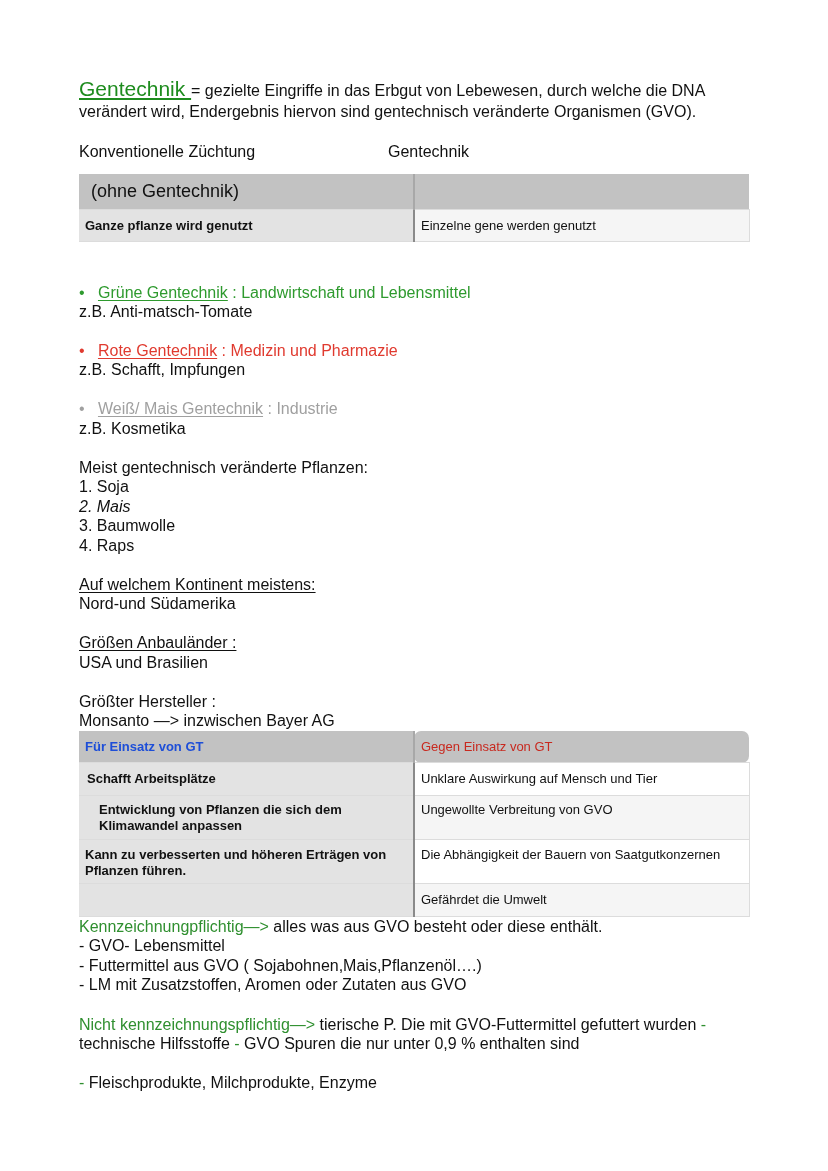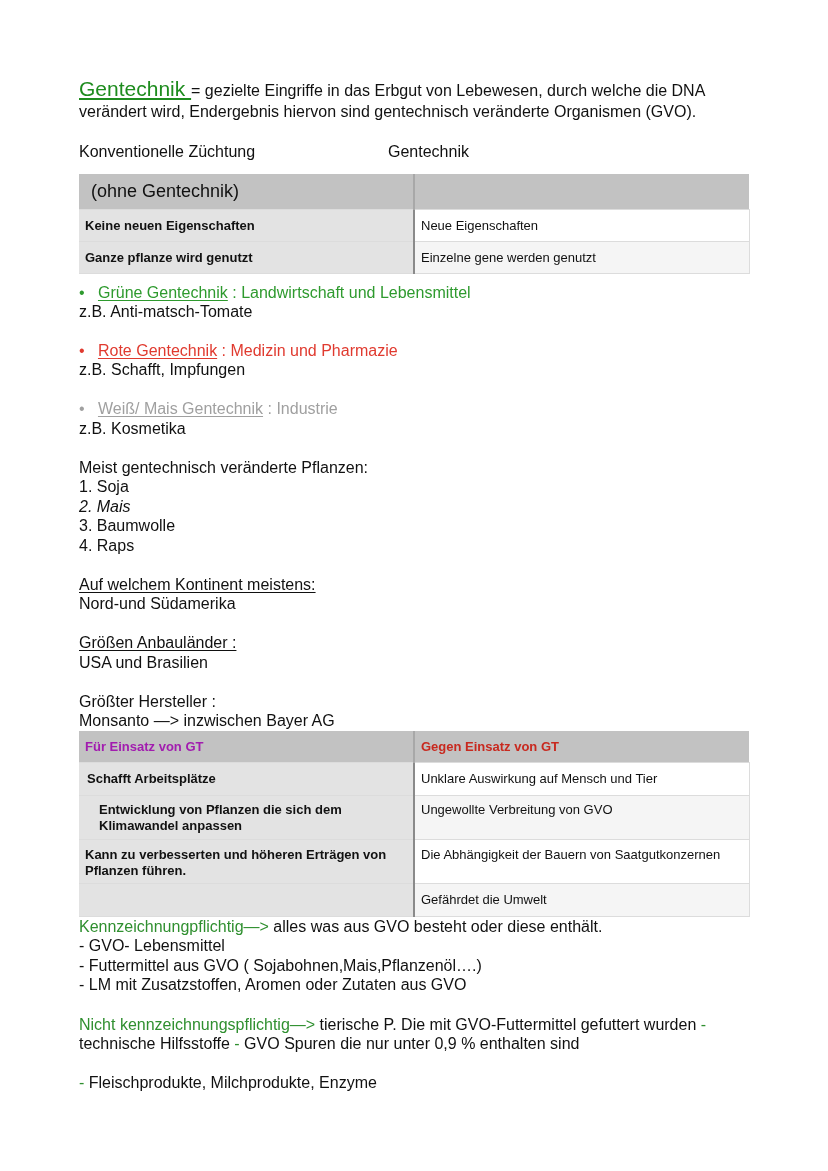--- a/index.html
+++ b/index.html
@@ -39,24 +39,20 @@
   <table class="t1" style="top:174px;">
     <colgroup>
         <col style="width:335px">
         <col style="width:335px">
       </colgroup>
     <tbody>
         <tr class="hdr" style="height:35px;">
       <td style="font-size:18px; line-height:35px; padding-left:12px; border-right:2px solid #a8a8a8;">(ohne Gentechnik)</td>
       <td></td>
     </tr>
-    <tr style="height:31px;">
-      <td class="l" style="line-height:31px;">Keine neuen Eigenschaften</td>
-      <td class="r" style="line-height:31px;">Neue Eigenschaften</td>
-    </tr>
     <tr class="alt" style="height:31px;">
       <td class="l" style="line-height:31px;">Ganze pflanze wird genutzt</td>
       <td class="r" style="line-height:31px;">Einzelne gene werden genutzt</td>
     </tr>
   </tbody>
     </table>
 
   <div class="abs line green" style="top:283px;">
     <span>•</span>&nbsp;&nbsp;&nbsp;<span class="u">Grüne Gentechnik</span><span> : Landwirtschaft und Lebensmittel</span>
   </div>
@@ -87,22 +83,22 @@
   <div class="abs line" style="top:692px;">Größter Hersteller :</div>
   <div class="abs line" style="top:711px;">Monsanto —&gt; inzwischen Bayer AG</div>
 
   <table class="t2" style="top:731px;">
     <colgroup>
         <col style="width:335px">
         <col style="width:335px">
       </colgroup>
     <tbody>
         <tr class="hdr" style="height:31px;">
-      <td style="font-weight:bold; color:#a21caf; line-height:31px; border-right:2px solid #a8a8a8;">Für Einsatz von GT</td>
-      <td style="font-weight:bold; color:#c8291f; line-height:31px;">Gegen Einsatz von GT</td>
+      <td style="font-weight:bold; color:#1d4ed8; line-height:31px; border-right:2px solid #a8a8a8;">Für Einsatz von GT</td>
+      <td style="font-weight:normal; color:#c8291f; line-height:31px;border-radius:7px;">Gegen Einsatz von GT</td>
     </tr>
     <tr style="height:32px;">
       <td class="l" style="line-height:32px;padding-left:8px;">Schafft Arbeitsplätze</td>
       <td class="r" style="line-height:32px;">Unklare Auswirkung auf Mensch und Tier</td>
     </tr>
     <tr class="alt" style="height:44px;">
       <td class="l" style="padding-top:6px;padding-left:20px;">Entwicklung von Pflanzen die sich dem Klimawandel anpassen</td>
       <td class="r" style="padding-top:6px;">Ungewollte Verbreitung von GVO</td>
     </tr>
     <tr style="height:44px;">

